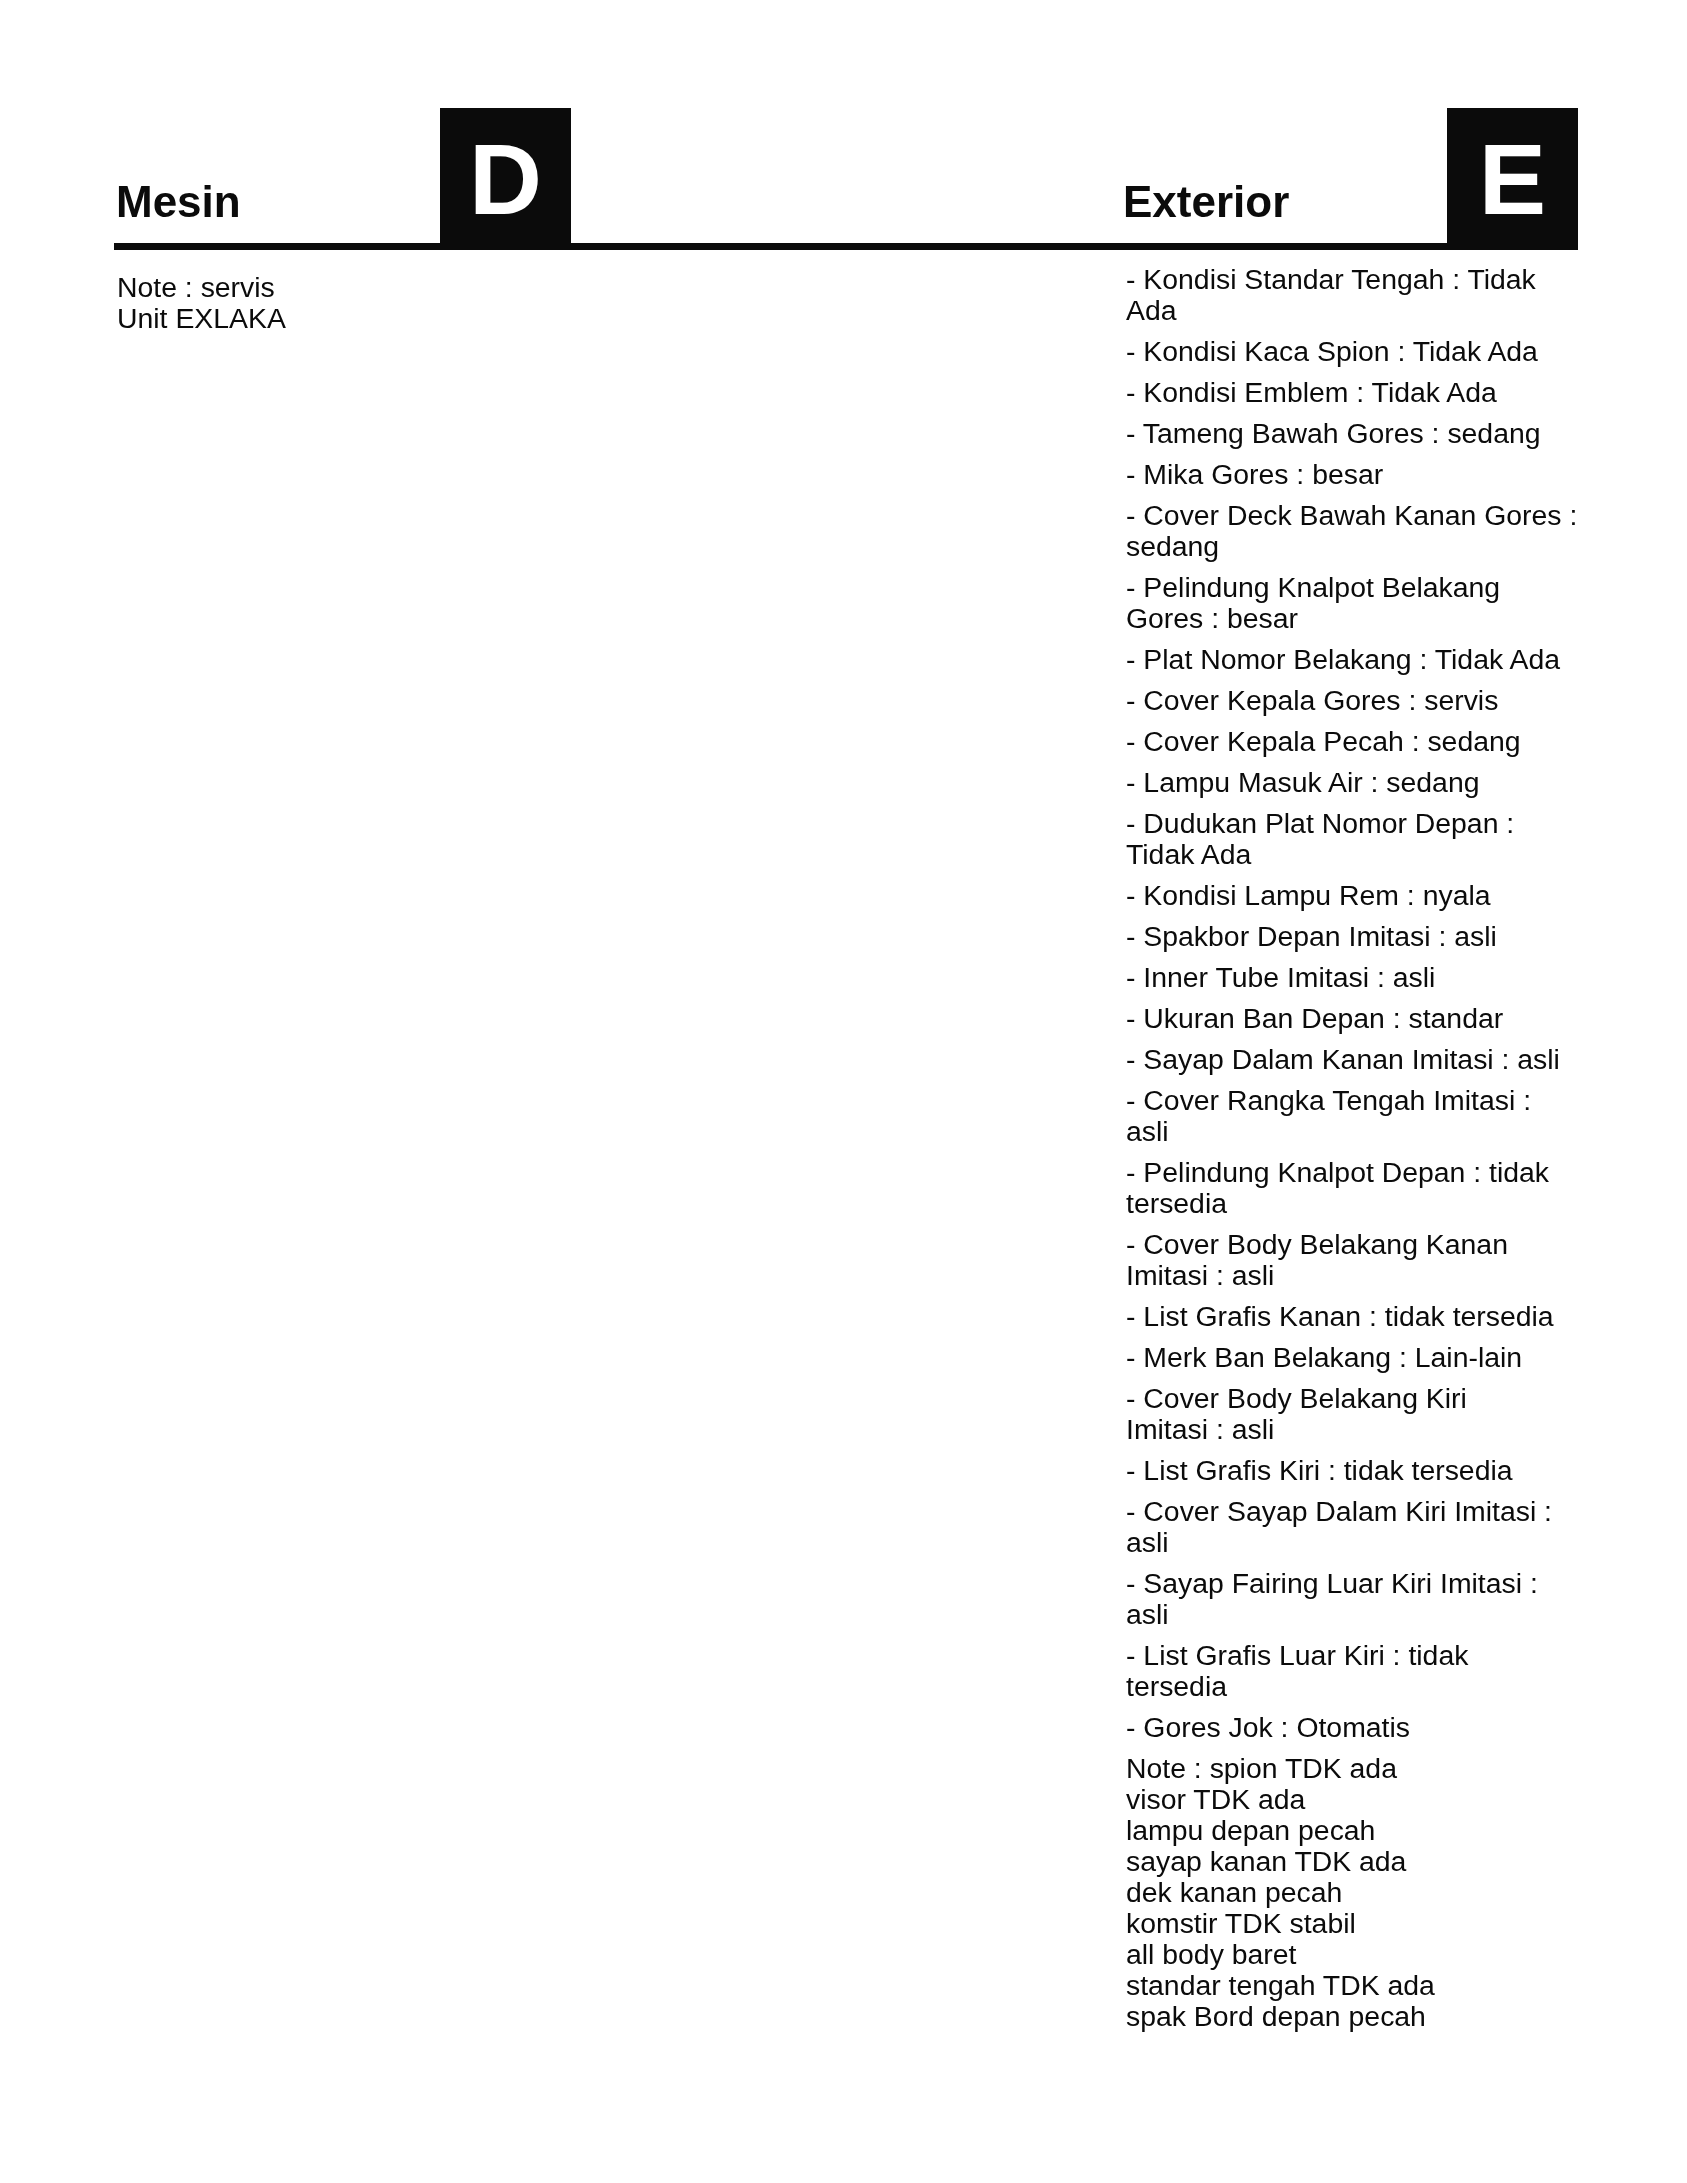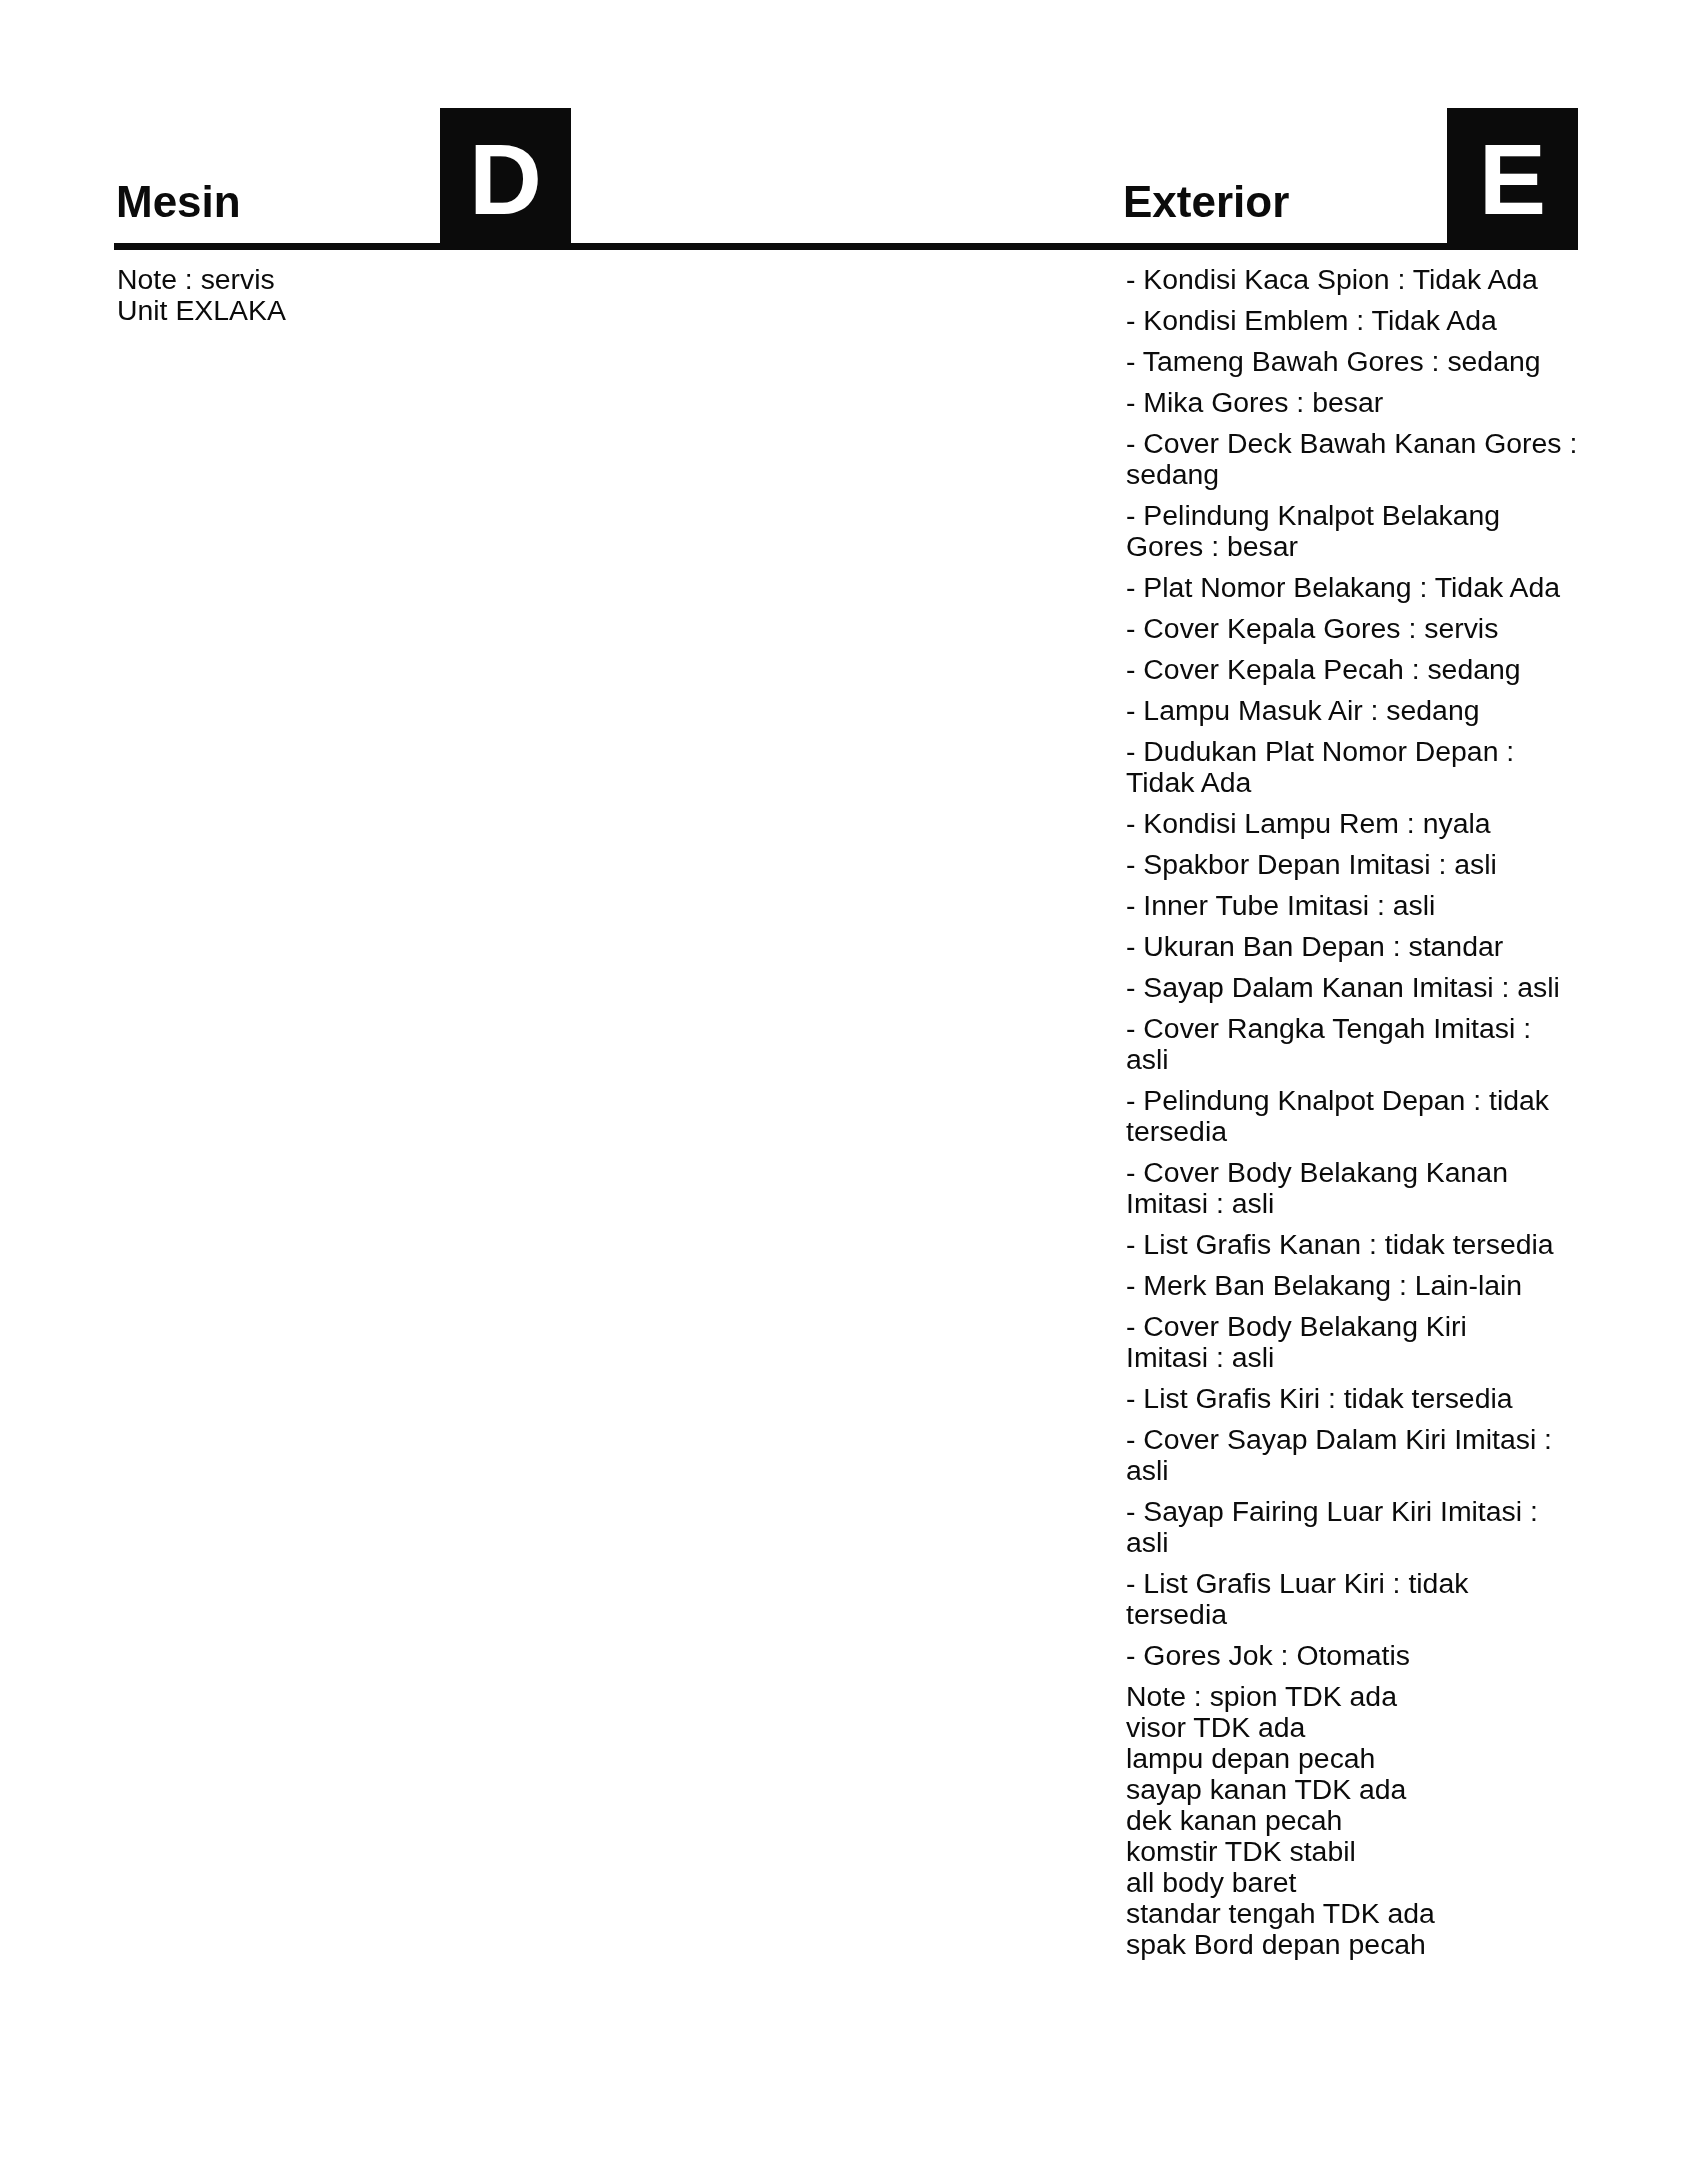--- a/index.html
+++ b/index.html
@@ -35,21 +35,21 @@
     background:#0b0b0b;
     color:#ffffff;
     display:flex;align-items:center;justify-content:center;
     font-size:101px;
     font-weight:700;
   }
   #tag-d{left:440px;}
   #tag-e{left:1447px;}
   .note-left{
     position:absolute;
-    left:117px;top:264px;
+    left:117px;top:272px;
     font-size:28.4px;line-height:31px;
     white-space:pre-line;
   }
   .exterior-list{
     position:absolute;
     left:1126px;top:264px;
     width:463px;
     font-size:28.4px;line-height:31px;
   }
   .list-item{
@@ -77,20 +77,22 @@
     <span>E</span>
   </div>
 
   <div class="header-rule"></div>
 
   <div class="note-left">Note : servis
 Unit EXLAKA</div>
 
   <div class="exterior-list">
     <div id="exterior-items">
+        <div class="list-item">- Kondisi Standar Tengah : Tidak
+Ada</div>
         <div class="list-item">- Kondisi Kaca Spion : Tidak Ada</div>
         <div class="list-item">- Kondisi Emblem : Tidak Ada</div>
         <div class="list-item">- Tameng Bawah Gores : sedang</div>
         <div class="list-item">- Mika Gores : besar</div>
         <div class="list-item">- Cover Deck Bawah Kanan Gores :
 sedang</div>
         <div class="list-item">- Pelindung Knalpot Belakang
 Gores : besar</div>
         <div class="list-item">- Plat Nomor Belakang : Tidak Ada</div>
         <div class="list-item">- Cover Kepala Gores : servis</div>

